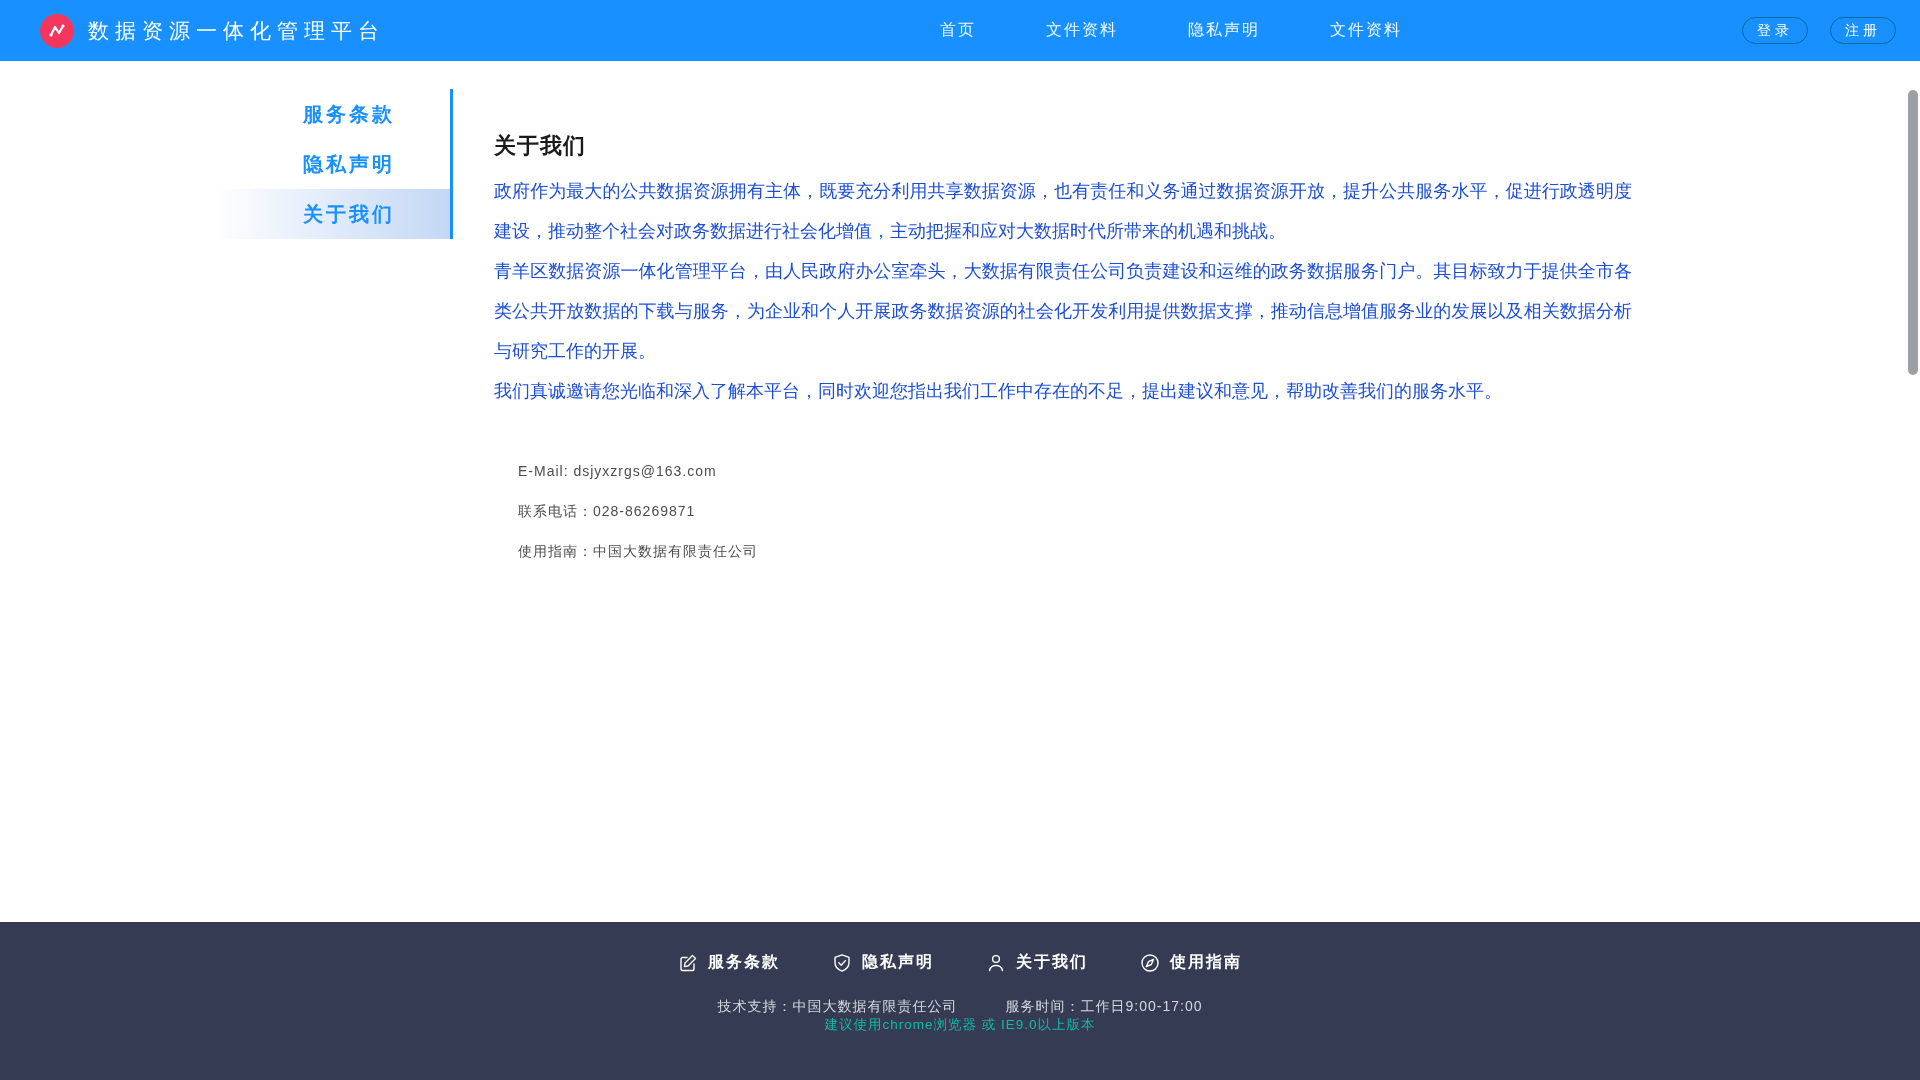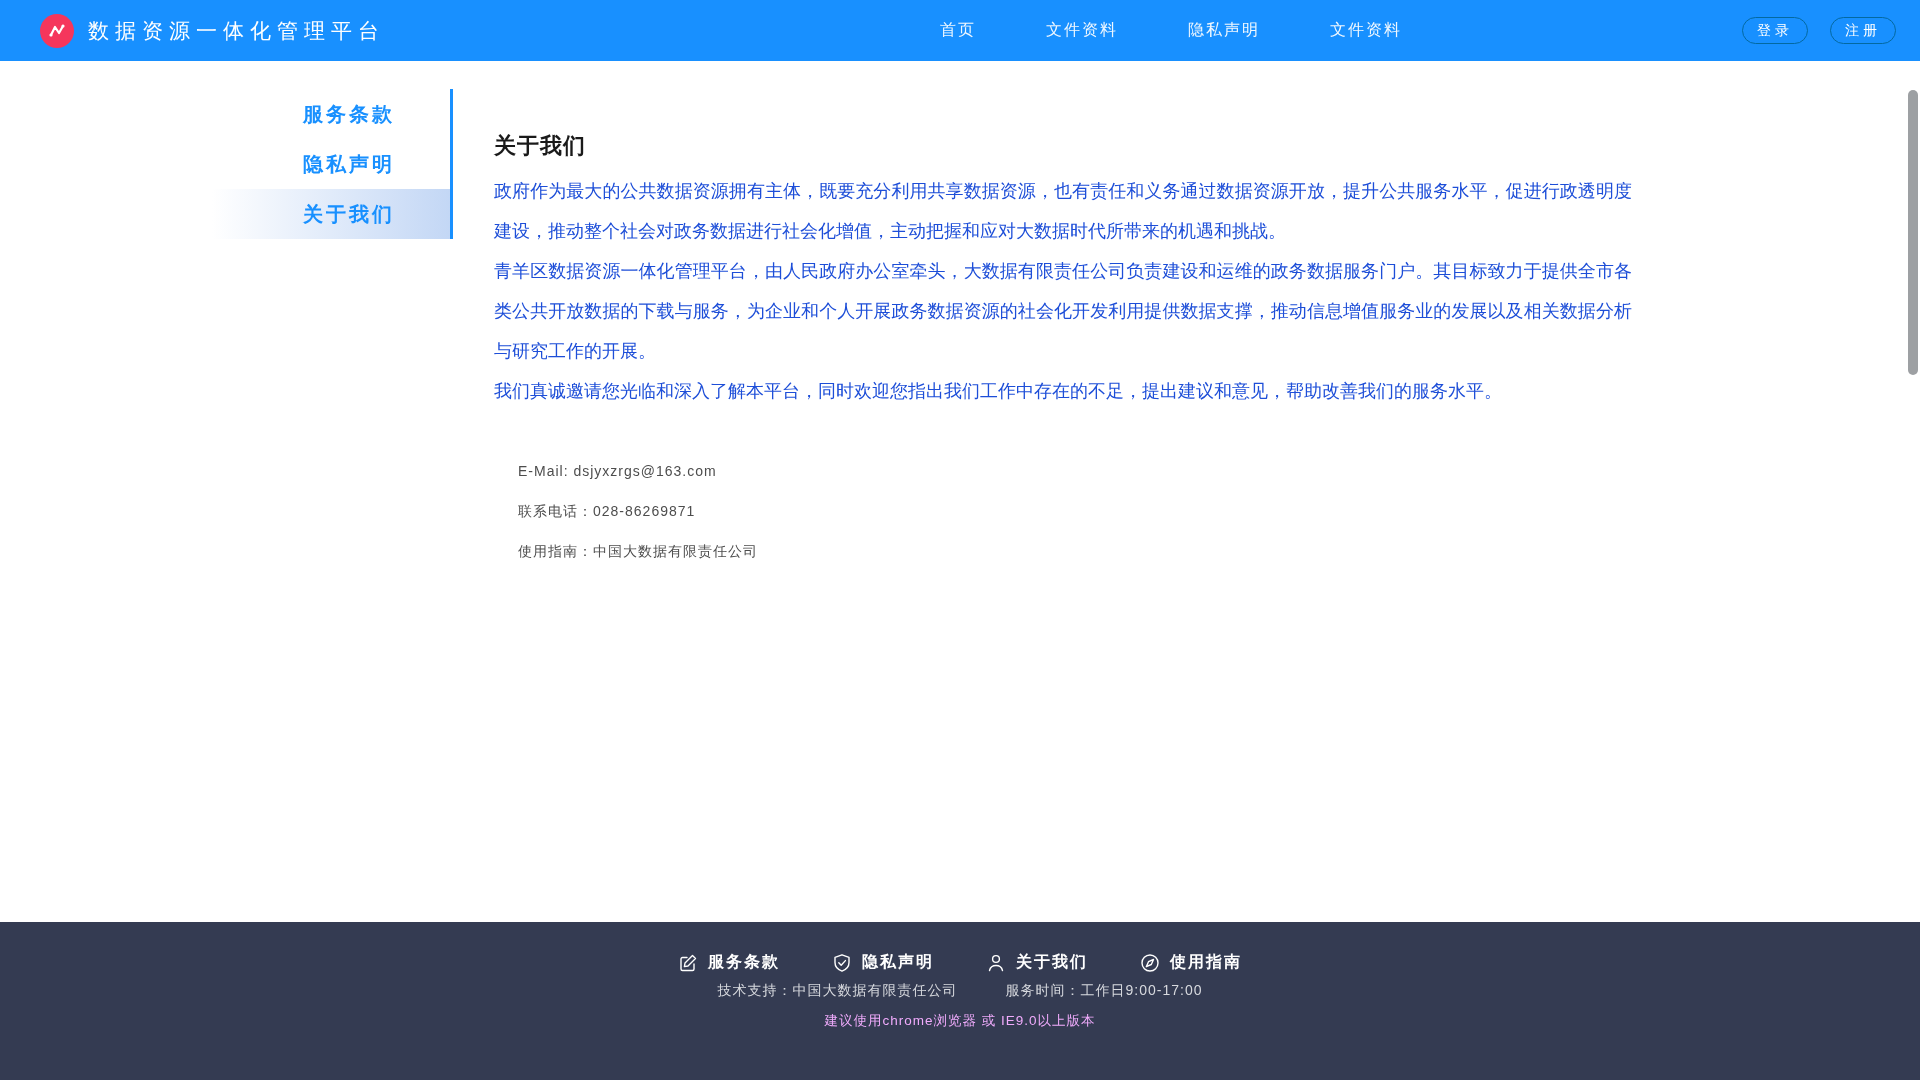--- a/index.html
+++ b/index.html
@@ -91,26 +91,25 @@
     padding-top: 30px;
   }
   .footer-links { display: flex; align-items: center; gap: 52px; }
   .footer-link {
     display: flex; align-items: center; gap: 10px;
     color: #ffffff; font-size: 16px; font-weight: 700; letter-spacing: 2px;
     text-decoration: none; cursor: pointer; white-space: nowrap;
   }
   .footer-link svg { display: block; }
   .footer-info {
-    margin-top: 9px; display: flex; gap: 48px;
+    margin-top: 25px; display: flex; gap: 48px;
     color: #d7d9de; font-size: 14px; letter-spacing: 1px;
   }
   .footer-tip {
-    margin-top: 12px;
-    color: #f0abfc; font-size: 13.5px; letter-spacing: 1px;
+    color: #14b8a6; font-size: 13.5px; letter-spacing: 1px;
   }
 
   
   .scrollbar-thumb {
     position: absolute; top: 90px; right: 2px;
     width: 10px; height: 285px;
     background: #9da0a3; border-radius: 5px;
   }
 </style>
 </head>

